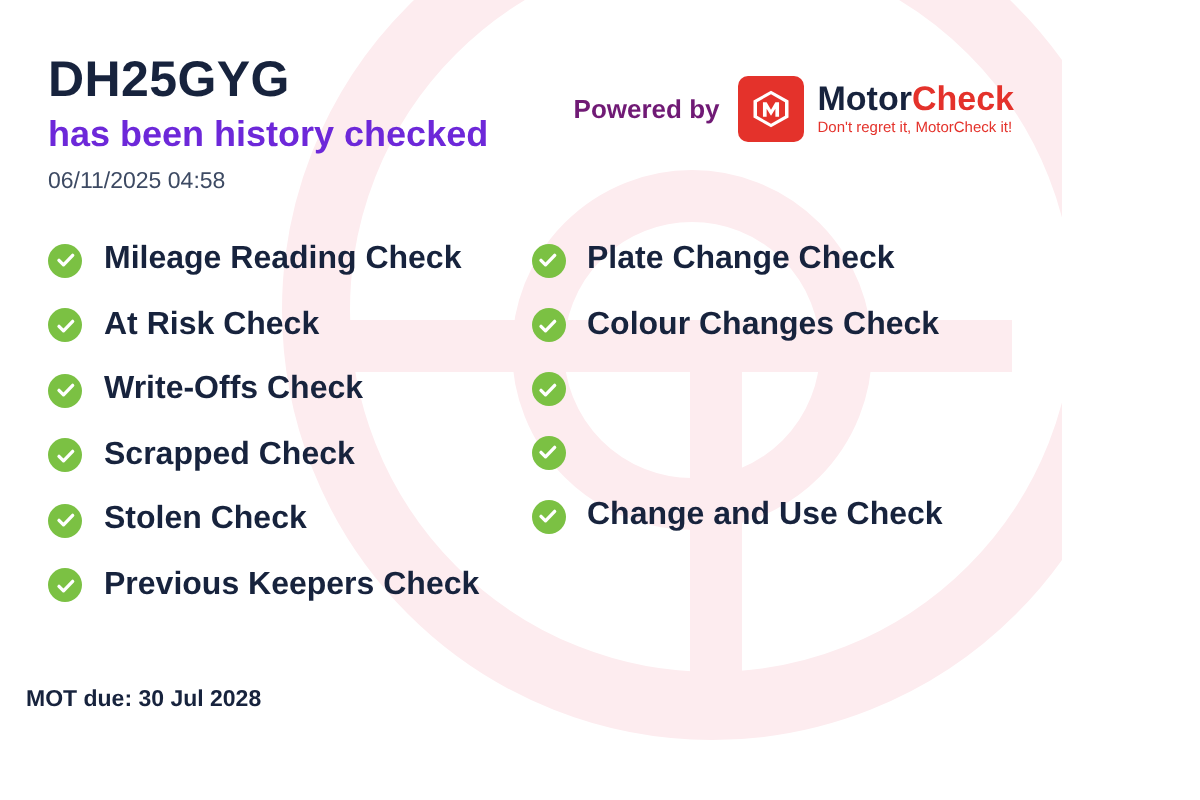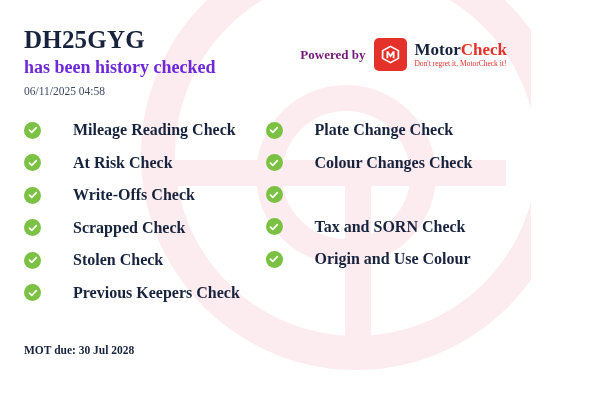--- a/index.html
+++ b/index.html
@@ -12,21 +12,20 @@
     background: #ffffff;
     font-family: "Liberation Sans", sans-serif;
     overflow: hidden;
   }
   .card {
     position: relative;
     width: 531px;
     height: 400px;
     background: #ffffff;
     overflow: hidden;
-    font-family: Liberation Serif, serif;
   }
   
   .wheel {
     position: absolute;
     right: -40px;
     top: -60px;
     width: 430px;
     height: 430px;
     border-radius: 50%;
     border: 34px solid #fdecef;
@@ -137,21 +136,20 @@
     display: flex;
   }
   .col {
     width: 290px;
   }
   .col.right { padding-top: 0; }
   .check-item {
     display: flex;
     align-items: center;
     margin-bottom: 14.5px;
-    gap: 21px;
   }
   .tick {
     width: 17px;
     height: 17px;
     border-radius: 50%;
     background: #7bc143;
     display: flex;
     align-items: center;
     justify-content: center;
     margin-right: 11px;
@@ -159,21 +157,21 @@
   }
   .tick svg { display: block; }
   .check-label {
     font-size: 16px;
     font-weight: bold;
     color: #17233d;
     white-space: nowrap;
   }
   .mot-due {
     position: absolute;
-    left: 24px;
+    left: 13px;
     bottom: 44px;
     font-size: 11.5px;
     font-weight: bold;
     color: #17233d;
     z-index: 3;
   }
 </style>
 </head>
 <body>
 
@@ -287,29 +285,28 @@
                 <path d="M1.8 6.2 L4.5 8.9 L10 3.2" stroke="#ffffff" stroke-width="2" fill="none" stroke-linecap="round" stroke-linejoin="round"></path>
               </svg>
             </span>
         </div>
         <div class="check-item">
           <span class="tick">
               <svg width="10" height="10" viewBox="0 0 12 12" aria-hidden="true">
                 <path d="M1.8 6.2 L4.5 8.9 L10 3.2" stroke="#ffffff" stroke-width="2" fill="none" stroke-linecap="round" stroke-linejoin="round"></path>
               </svg>
             </span>
-          <span class="check-label">Tax and SORN Check</span>
-        </div>
-        <div class="check-item">
-          <span class="tick">
-              <svg width="10" height="10" viewBox="0 0 12 12" aria-hidden="true">
-                <path d="M1.8 6.2 L4.5 8.9 L10 3.2" stroke="#ffffff" stroke-width="2" fill="none" stroke-linecap="round" stroke-linejoin="round"></path>
-              </svg>
-            </span>
-          <span class="check-label">Origin and Use Colour</span>
+        </div>
+        <div class="check-item">
+          <span class="tick">
+              <svg width="10" height="10" viewBox="0 0 12 12" aria-hidden="true">
+                <path d="M1.8 6.2 L4.5 8.9 L10 3.2" stroke="#ffffff" stroke-width="2" fill="none" stroke-linecap="round" stroke-linejoin="round"></path>
+              </svg>
+            </span>
+          <span class="check-label">Change and Use Check</span>
         </div>
       </div>
 
     </div>
 
   </div>
 
   <div class="mot-due">MOT due: 30 Jul 2028</div>
 
 </div>

